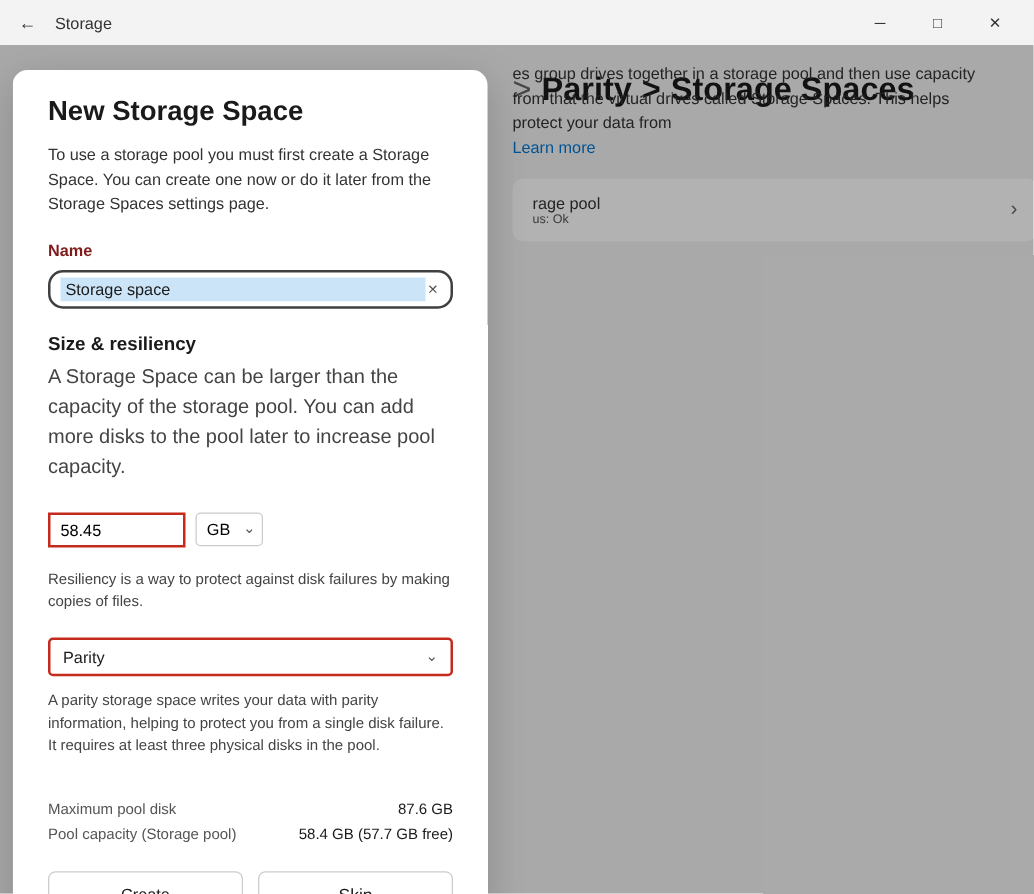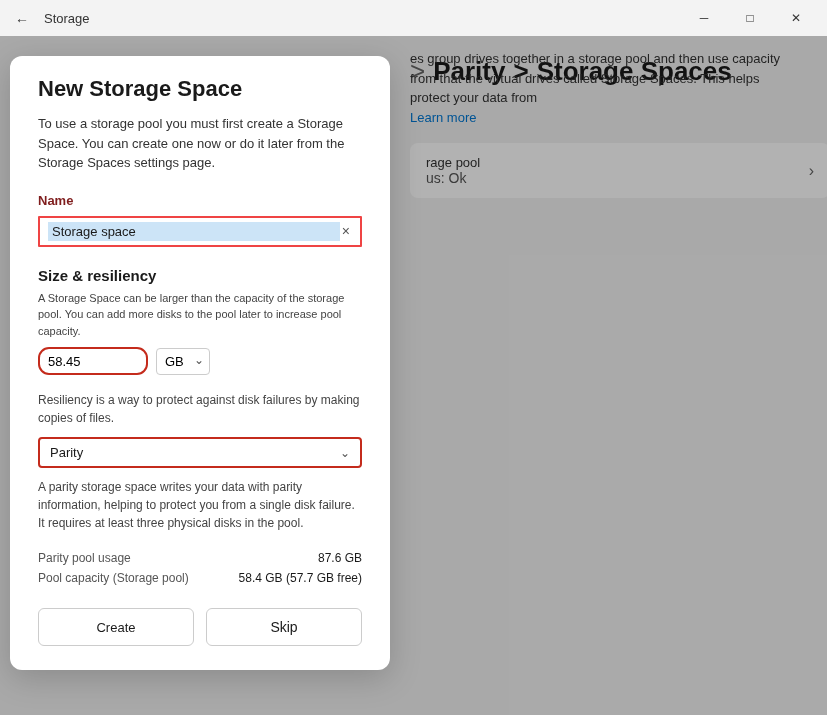--- a/index.html
+++ b/index.html
@@ -138,21 +138,21 @@
       background: white;
       border-radius: 8px;
       padding: 12px 16px;
       display: flex;
       align-items: center;
       justify-content: space-between;
       width: 420px;
     }
 
     .bg-pool-item-info { font-size: 13px; color: #333; }
-    .bg-pool-item-info .status { color: #555; font-size: 14px; }
+    .bg-pool-item-info .status { color: #555; font-size: 10px; }
 
     .bg-chevron { color: #666; font-size: 16px; }
 
     
     .modal-overlay {
       position: absolute;
       left: 0; top: 0; right: 0; bottom: 0;
       background: rgba(0,0,0,0.3);
       display: flex;
       align-items: flex-start;
@@ -186,22 +186,22 @@
 
     .section-label {
       font-size: 13px;
       font-weight: 600;
       color: #7f1d1d;
       margin-bottom: 8px;
     }
 
     
     .name-input-wrapper {
-      border: 2px solid #ef4444;
-      border-radius: 1px;
+      border: 2px solid #404040;
+      border-radius: 12px;
       display: flex;
       align-items: center;
       padding: 4px 8px;
       margin-bottom: 20px;
       background: white;
     }
 
     .name-input {
       flex: 1;
       border: none;
@@ -224,36 +224,36 @@
 
     
     .section-title {
       font-size: 15px;
       font-weight: 600;
       color: #1a1a1a;
       margin-bottom: 6px;
     }
 
     .section-subdesc {
-      font-size: 11px;
+      font-size: 16px;
       color: #444;
       line-height: 1.5;
-      margin-bottom: 8px;
+      margin-bottom: 24px;
     }
 
     .size-row {
       display: flex;
       align-items: center;
       gap: 8px;
       margin-bottom: 16px;
     }
 
     .size-input-wrapper {
       border: 2px solid #c42b1c;
-      border-radius: 11px;
+      border-radius: 0;
       padding: 4px 8px;
       background: white;
     }
 
     .size-input {
       border: none;
       outline: none;
       font-size: 13px;
       font-family: 'Segoe UI', sans-serif;
       width: 90px;
@@ -285,21 +285,21 @@
       transform: translateY(-60%);
       pointer-events: none;
       font-size: 12px;
       color: #555;
     }
 
     
     .resiliency-desc {
       font-size: 12px;
       color: #444;
-      margin-bottom: 10px;
+      margin-bottom: 20px;
       line-height: 1.5;
     }
 
     
     .parity-select-wrapper {
       border: 2px solid #c42b1c;
       border-radius: 4px;
       padding: 6px 10px;
       display: flex;
       align-items: center;
@@ -316,21 +316,21 @@
 
     .parity-chevron {
       font-size: 12px;
       color: #555;
     }
 
     .parity-info {
       font-size: 12px;
       color: #444;
       line-height: 1.5;
-      margin-bottom: 16px;
+      margin-bottom: 32px;
     }
 
     
     .pool-info-table {
       margin-bottom: 20px;
     }
 
     .pool-info-row {
       display: flex;
       justify-content: space-between;
@@ -449,21 +449,21 @@
 
         <div class="parity-select-wrapper">
           <span class="parity-select-text">Parity</span>
           <span class="parity-chevron">⌄</span>
         </div>
 
         <div class="parity-info">A parity storage space writes your data with parity information, helping to protect you from a single disk failure. It requires at least three physical disks in the pool.</div>
 
         <div class="pool-info-table">
           <div class="pool-info-row">
-            <span class="label">Parity pool usage</span>
+            <span class="label">Maximum pool disk</span>
             <span class="value">87.6 GB</span>
           </div>
           <div class="pool-info-row">
             <span class="label">Pool capacity (Storage pool)</span>
             <span class="value">58.4 GB (57.7 GB free)</span>
           </div>
         </div>
 
         <div class="modal-footer">
           <button class="btn-create">Create</button>

